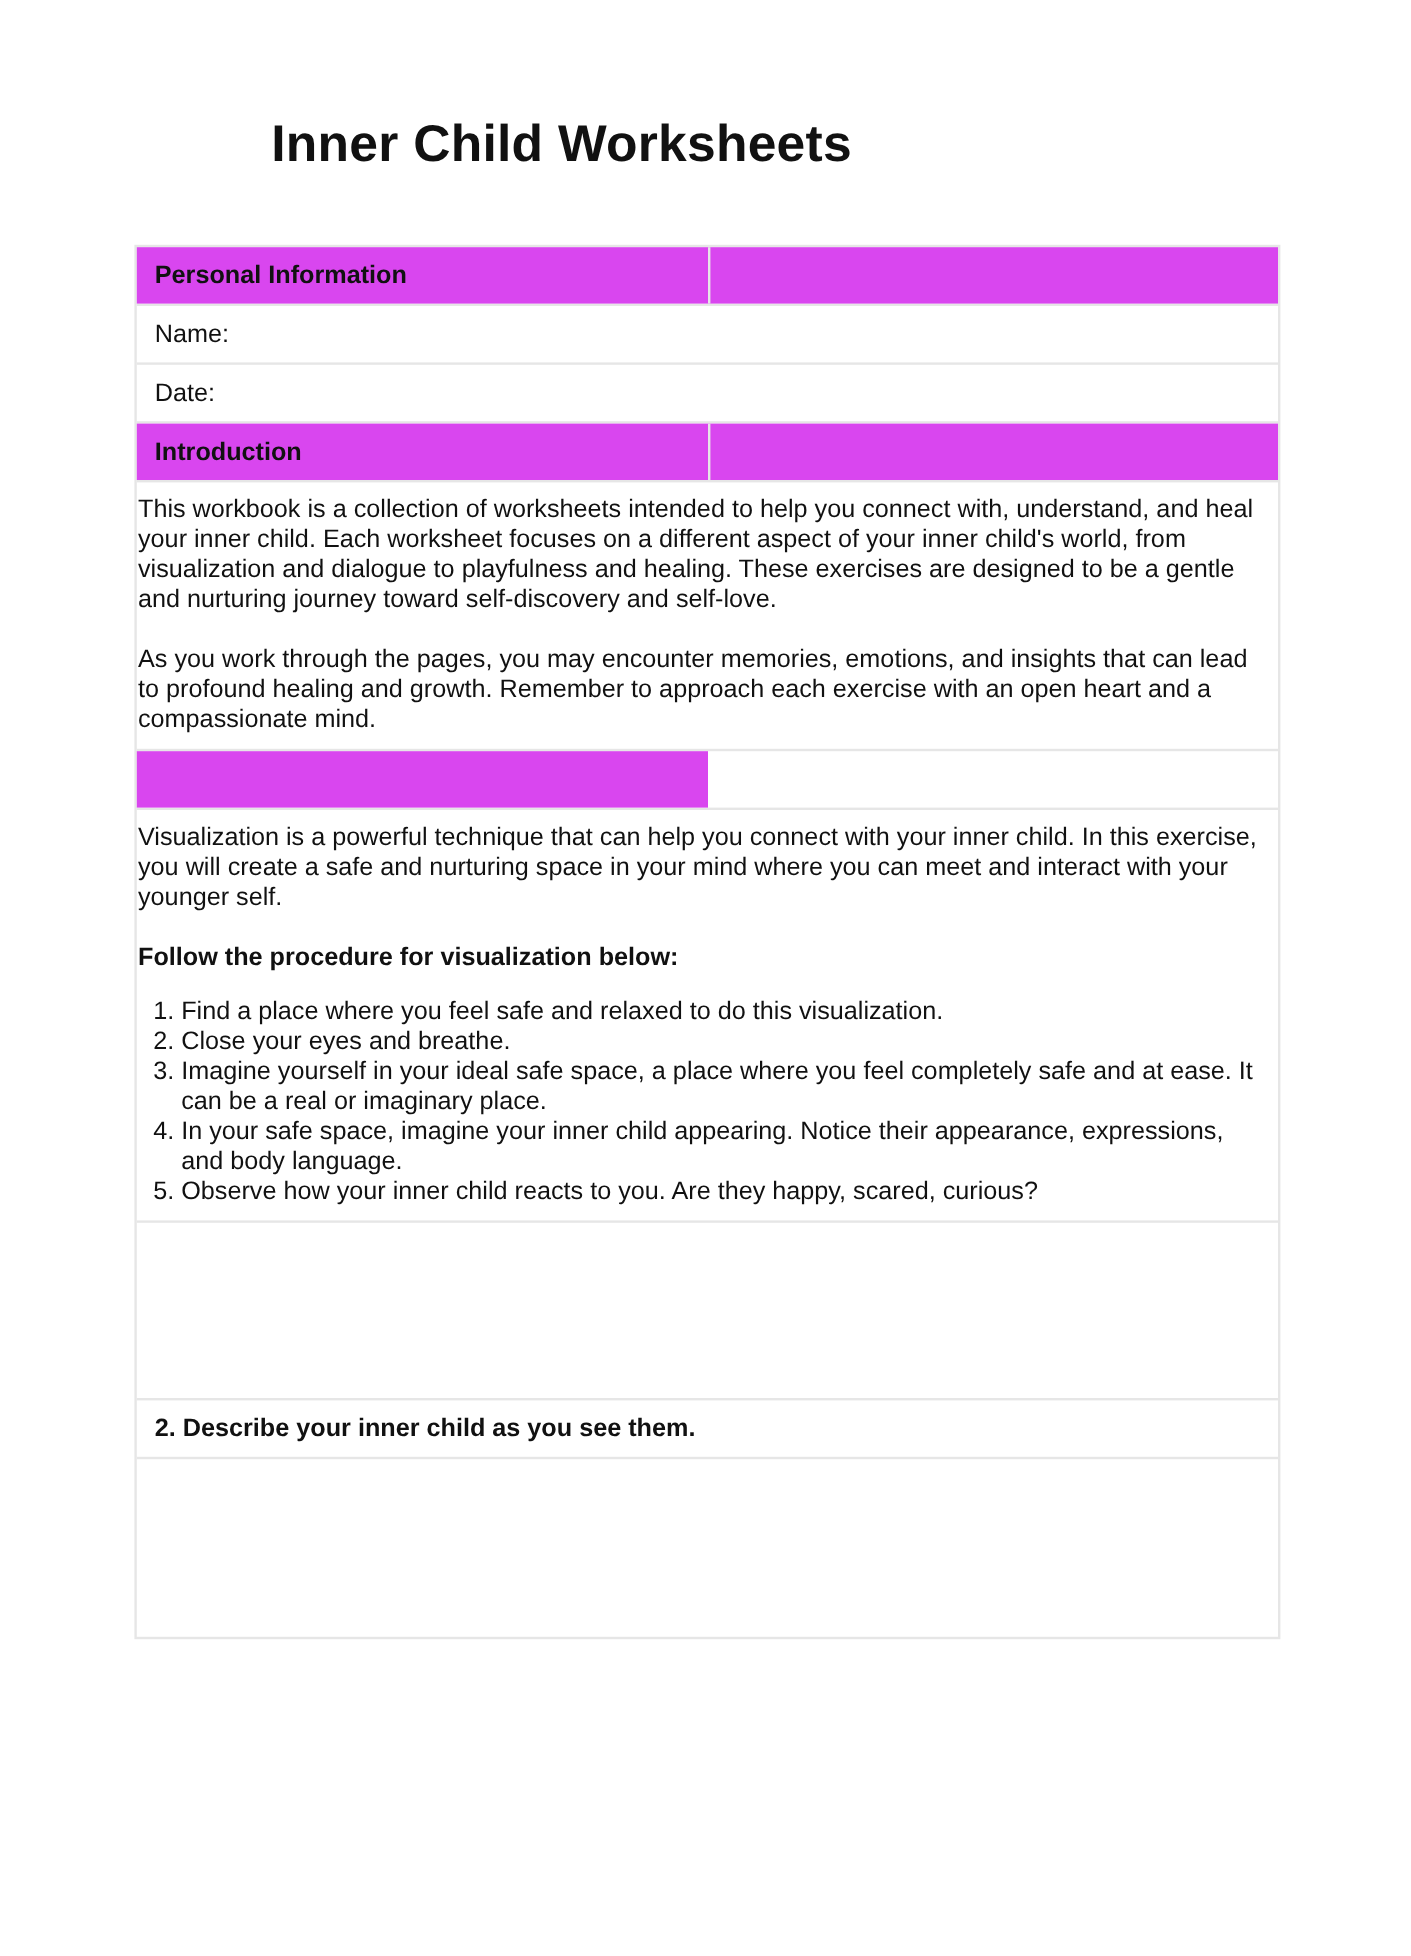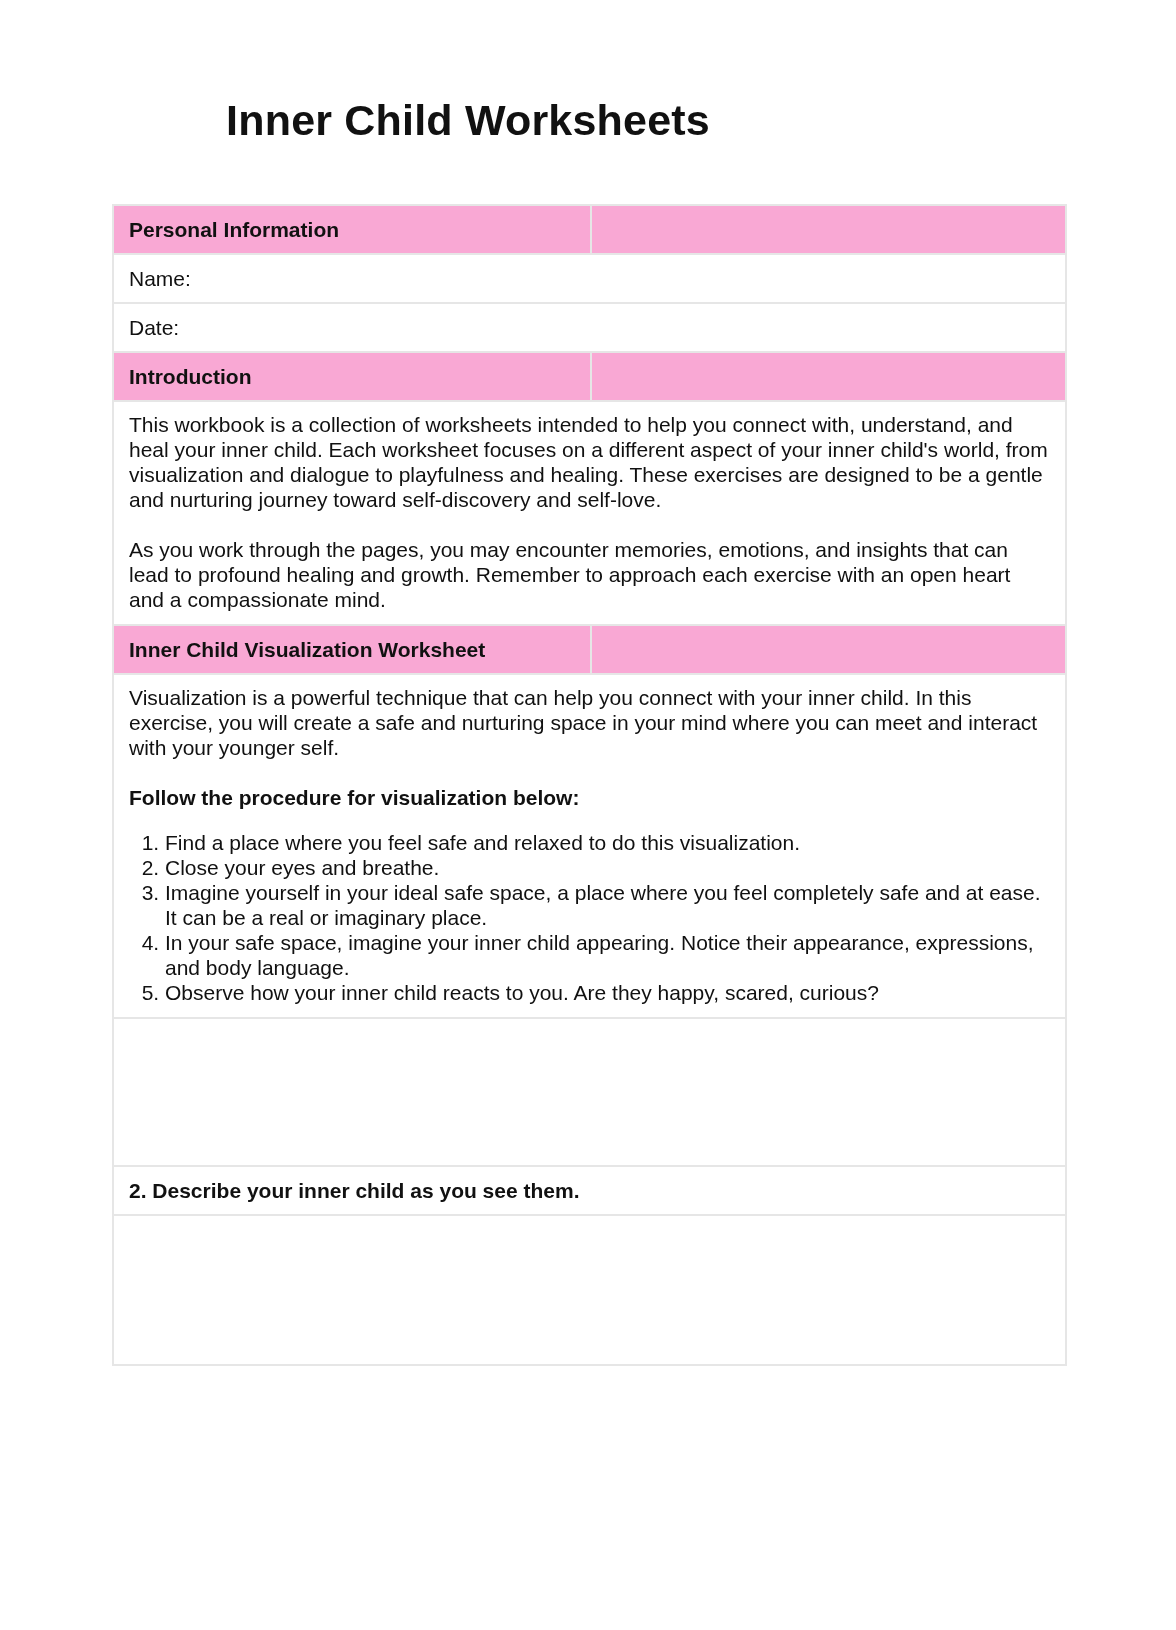--- a/index.html
+++ b/index.html
@@ -5,23 +5,23 @@
   html, body { margin: 0; padding: 0; background: #ffffff; }
   body { width: 1176px; height: 1630px; position: relative; font-family: "Liberation Sans", sans-serif; color: #111111; overflow: hidden; }
   .title { position: absolute; top: 96px; left: 0; width: 936px; text-align: center; font-size: 43px; font-weight: bold; margin: 0; letter-spacing: 0.2px; }
   .sheet { position: absolute; top: 204px; left: 112px; width: 955px; border: 2px solid #e6e6e6; box-sizing: border-box; }
   .row { display: flex; border-bottom: 2px solid #e6e6e6; box-sizing: border-box; }
   .row:last-child { border-bottom: none; }
   .cell { box-sizing: border-box; padding: 0 15px; font-size: 21px; display: flex; align-items: center; }
   .half { width: 50%; }
   .full { width: 100%; }
   .half + .half { border-left: 2px solid #e6e6e6; justify-content: center; }
-  .head { background: #f9a8d4; font-weight: bold; }
+  .head { background: #d946ef; font-weight: bold; }
   .h48 { height: 49px; }
-  .text-block { display: block; padding: 10px 15px 12px 15px; font-size: 21px; line-height: 25px; }
+  .text-block { display: block; padding: 10px 15px 12px 1px; font-size: 21px; line-height: 25px; }
   .text-block p { margin: 0; }
   .text-block p + p { margin-top: 25px; }
   .bold { font-weight: bold; }
   ol { margin: 20px 0 0 0; padding-left: 36px; }
   ol li { padding-left: 0; }
   .after { margin-top: 47px !important; }
   .answer { height: 148px; }
 </style>
 </head>
 <body>
@@ -53,21 +53,20 @@
   </div>
 
   <div class="row">
     <div class="cell full text-block">
       <p>This workbook is a collection of worksheets intended to help you connect with, understand, and heal your inner child. Each worksheet focuses on a different aspect of your inner child's world, from visualization and dialogue to playfulness and healing. These exercises are designed to be a gentle and nurturing journey toward self-discovery and self-love.</p>
       <p>As you work through the pages, you may encounter memories, emotions, and insights that can lead to profound healing and growth. Remember to approach each exercise with an open heart and a compassionate mind.</p>
     </div>
   </div>
 
   <div class="row h48">
-    <div class="cell half head">Inner Child Visualization Worksheet</div>
     <div class="cell half head"></div>
   </div>
 
   <div class="row">
     <div class="cell full text-block">
       <p>Visualization is a powerful technique that can help you connect with your inner child. In this exercise, you will create a safe and nurturing space in your mind where you can meet and interact with your younger self.</p>
       <p class="bold">Follow the procedure for visualization below:</p>
       <ol>
         <li>Find a place where you feel safe and relaxed to do this visualization.</li>
         <li>Close your eyes and breathe.</li>

